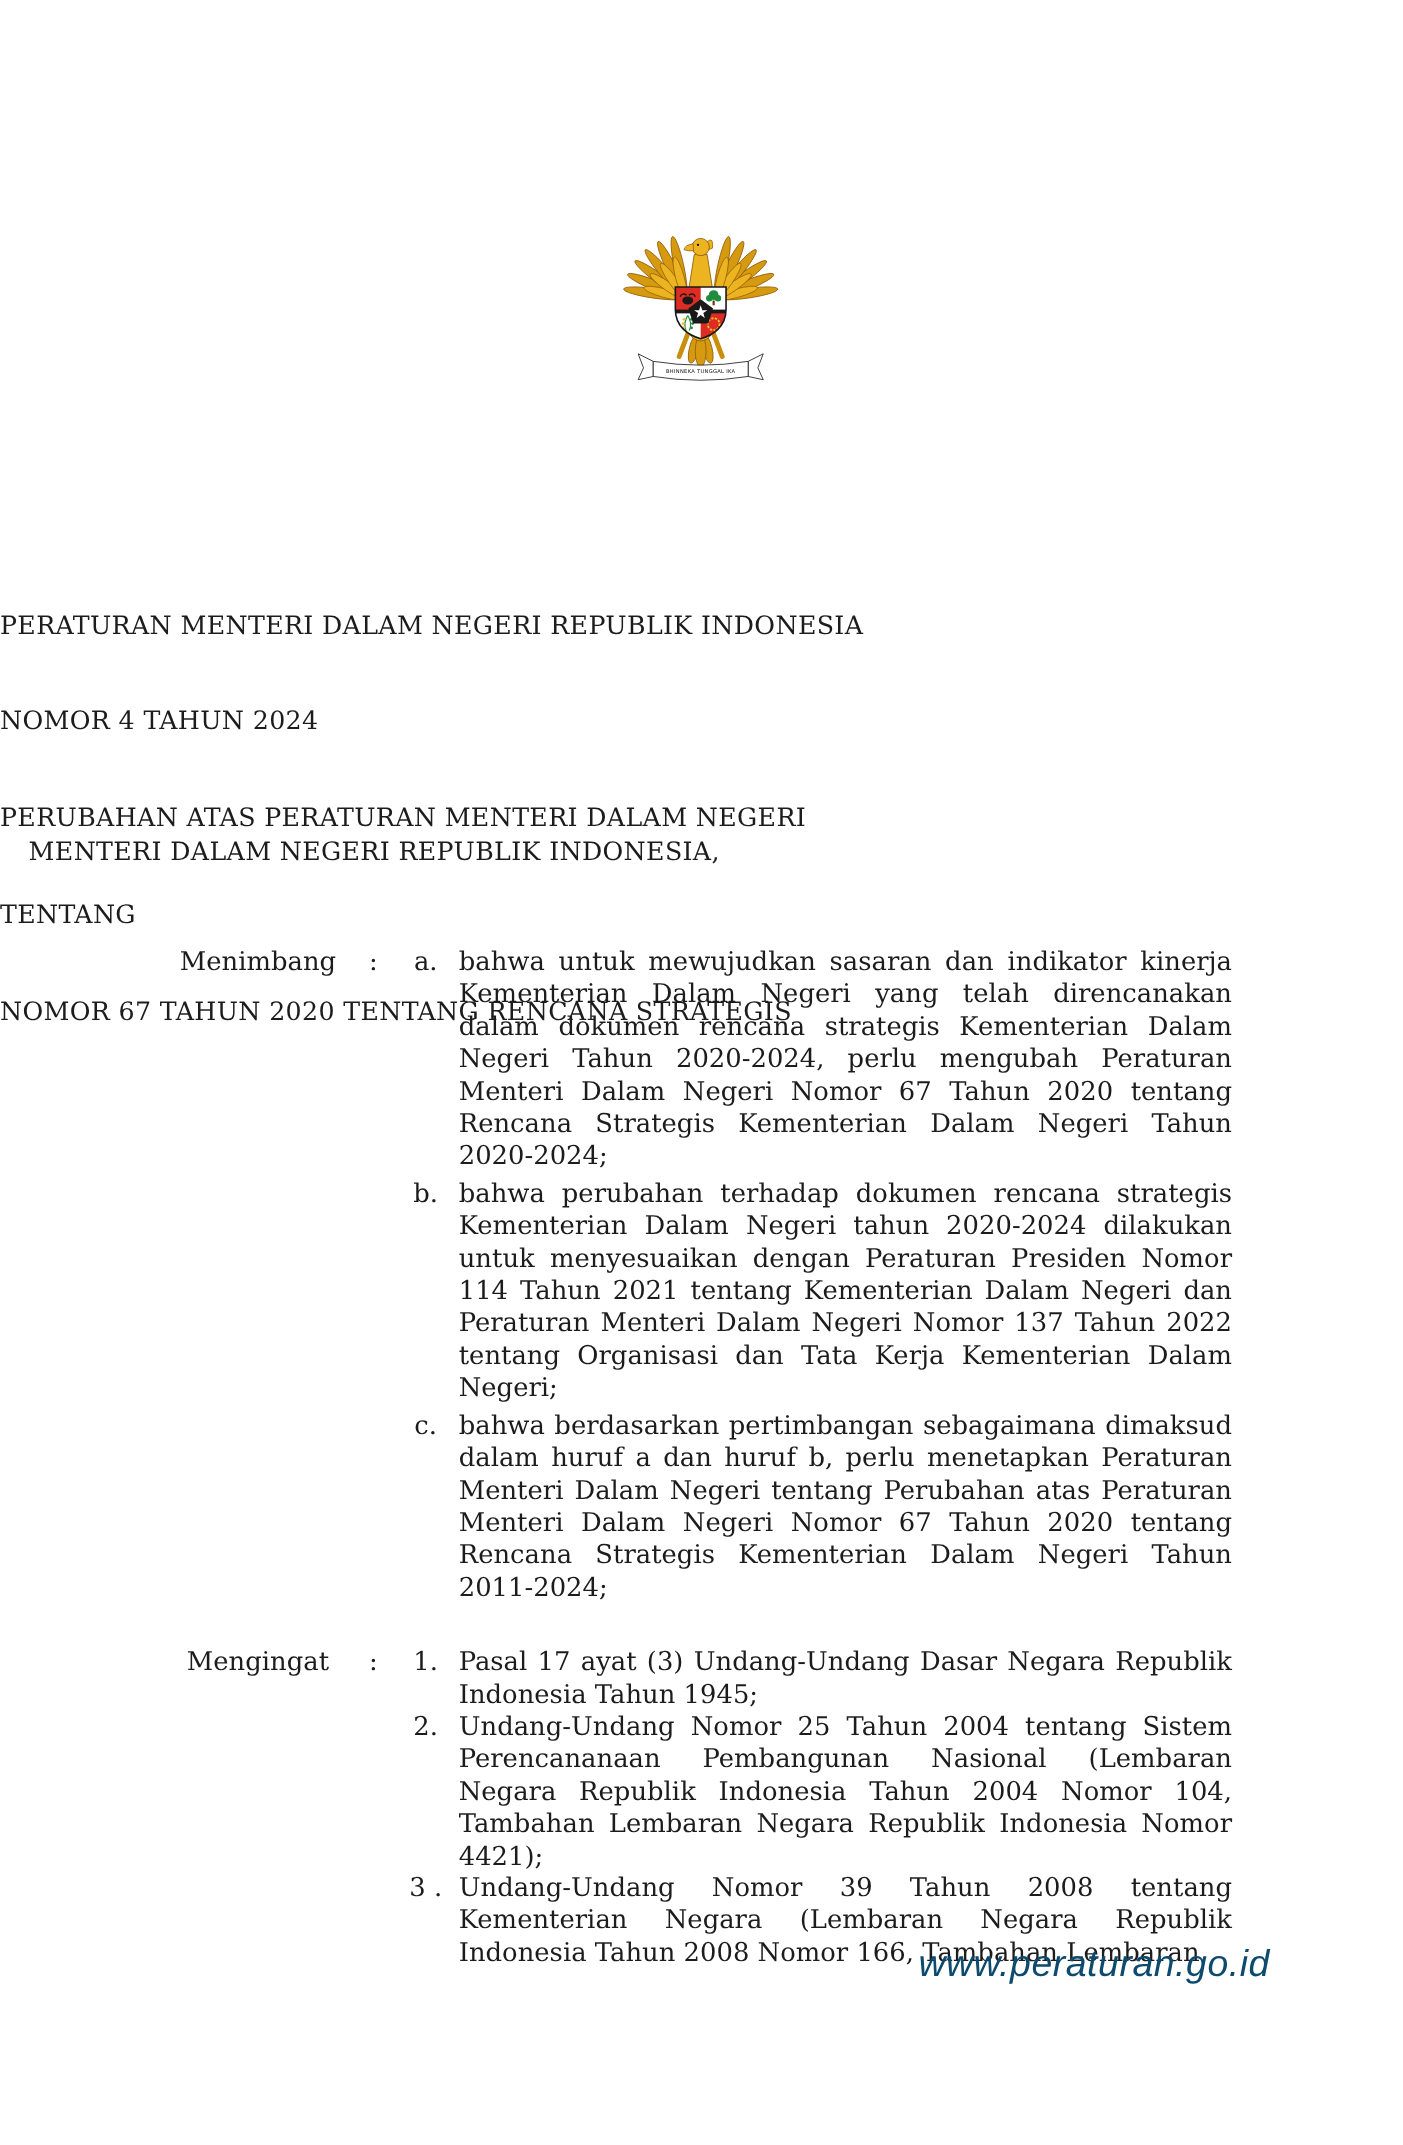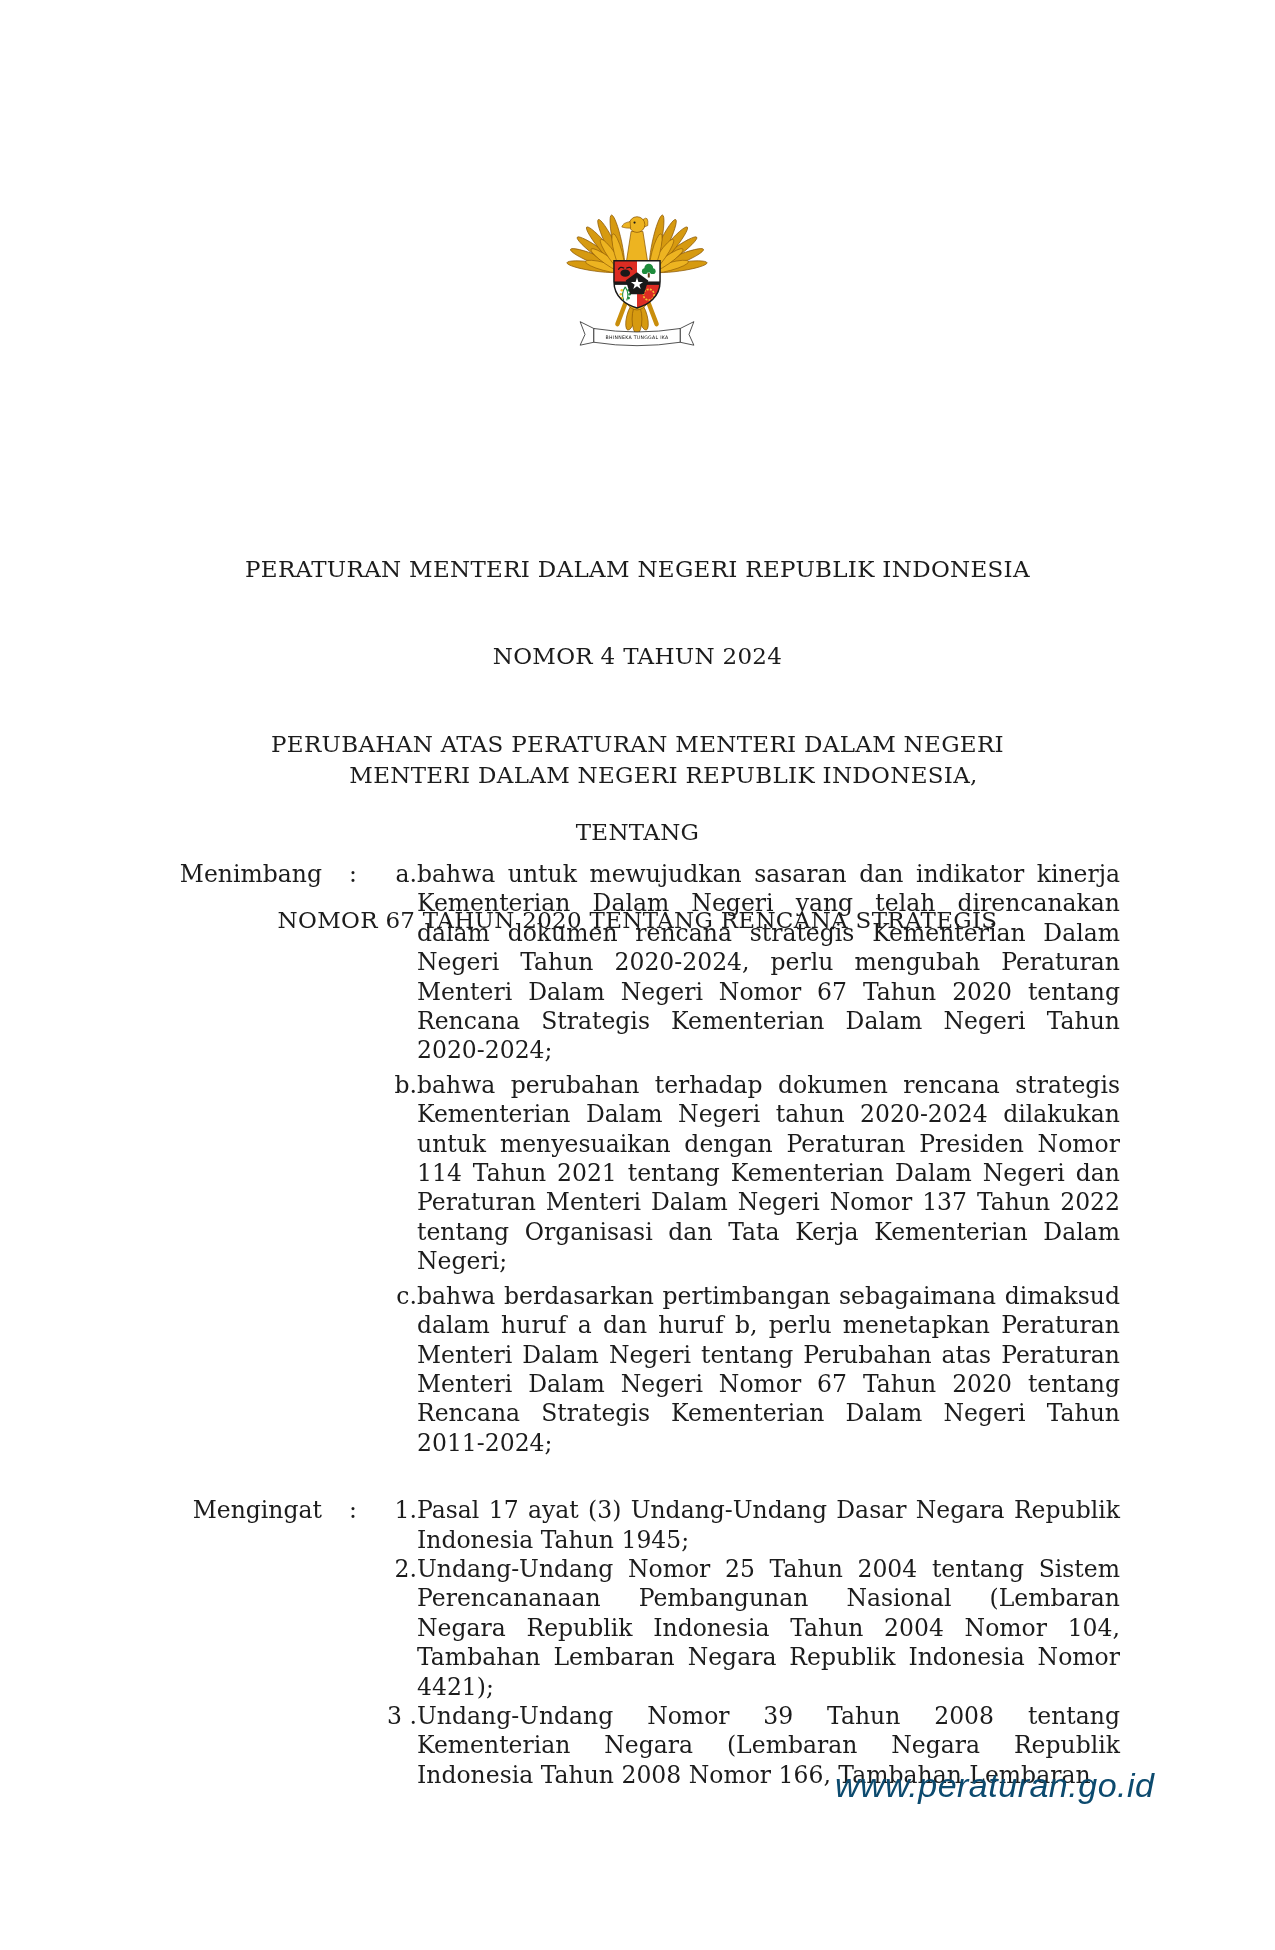--- a/index.html
+++ b/index.html
@@ -11,41 +11,40 @@
     color:#1c1c1c;
     overflow:hidden;
   }
   .emblem {
     position:absolute; left:563px; top:203px;
     width:148px; height:152px;
   }
   .emblem svg { width:100%; height:100%; display:block; }
   .centered-block {
     position:absolute; left:0; width:1275px;
-    text-align:center;
     font-size:23px; line-height:29.3px;
     letter-spacing:0.3px;
     white-space:pre;
   }
   .title-block { top:496px; }
   .invocation-line { top:703px; }
   .authority-line { top:761px;padding-left:26px; }
   .preamble {
     position:absolute; left:147px; top:860px; width:973px;
     font-size:23.5px; line-height:29.4px;
   }
   .preamble-group {
     display:grid;
     grid-template-columns:175px 35px 60px 703px;
     row-gap:5px;
   }
   .preamble-group.legal { margin-top:38px; row-gap:0; }
   .cell { white-space:normal; }
   .item-text { text-align:justify; }
-  .label-cell, .colon-cell, .marker-cell { text-align:right; }
+  .label-cell, .colon-cell, .marker-cell { text-align:center; }
   .watermark {
     position:absolute; left:835px; top:1766px;
     font-family:"Liberation Sans", sans-serif;
     font-size:34px; color:#0c4a6e; letter-spacing:0.5px;font-style:italic;
   }
 </style>
 </head>
 <body>
 
 <div class="page">

